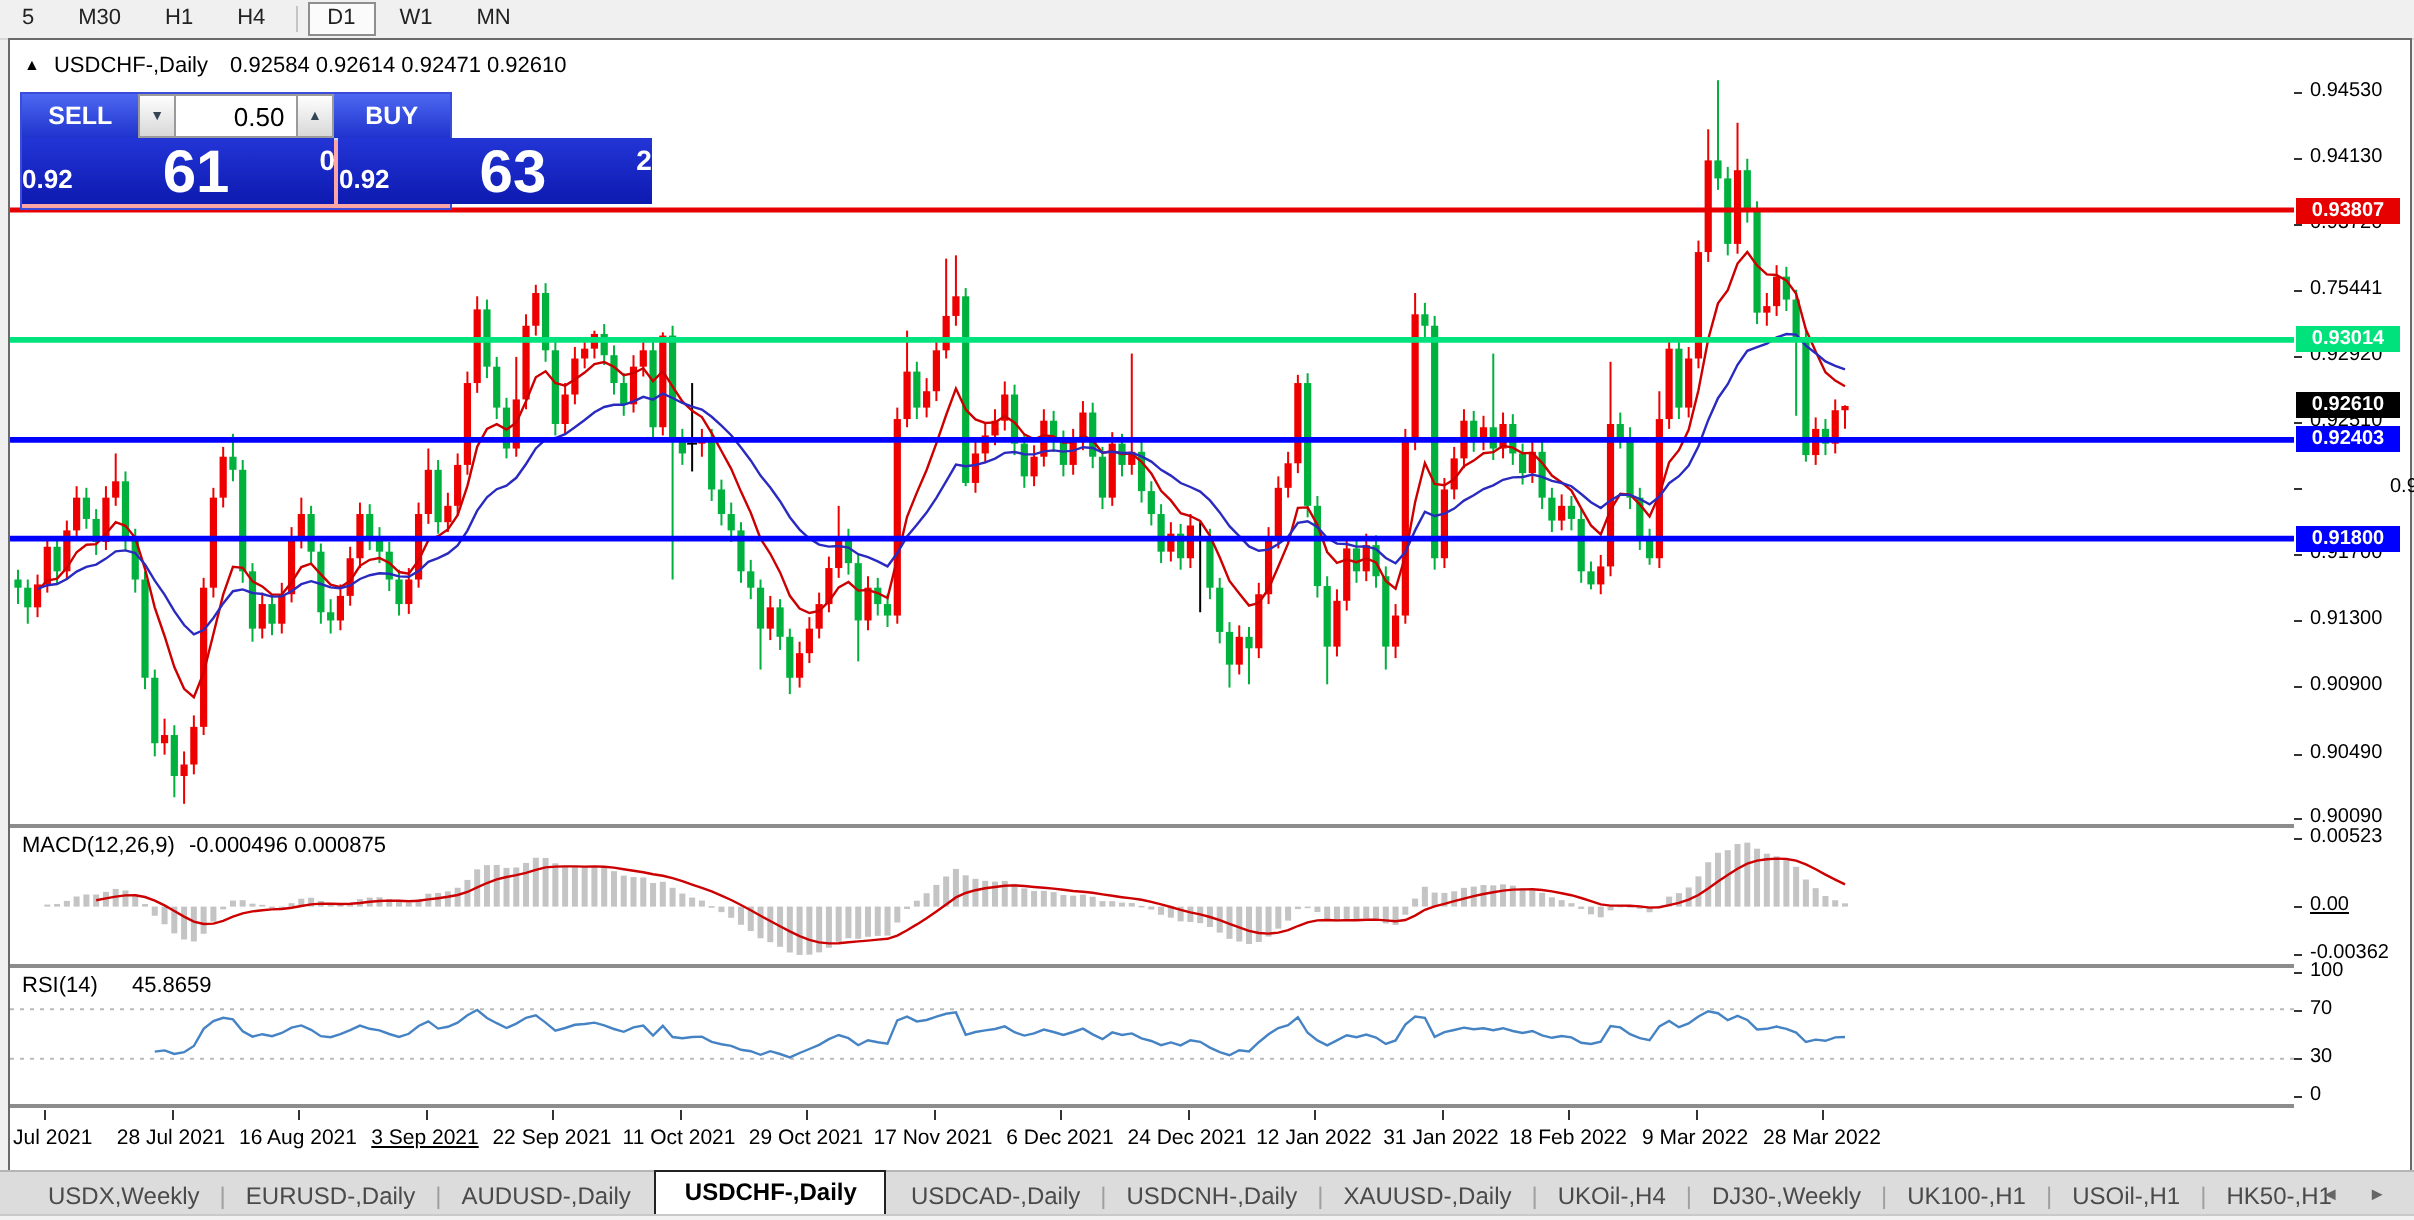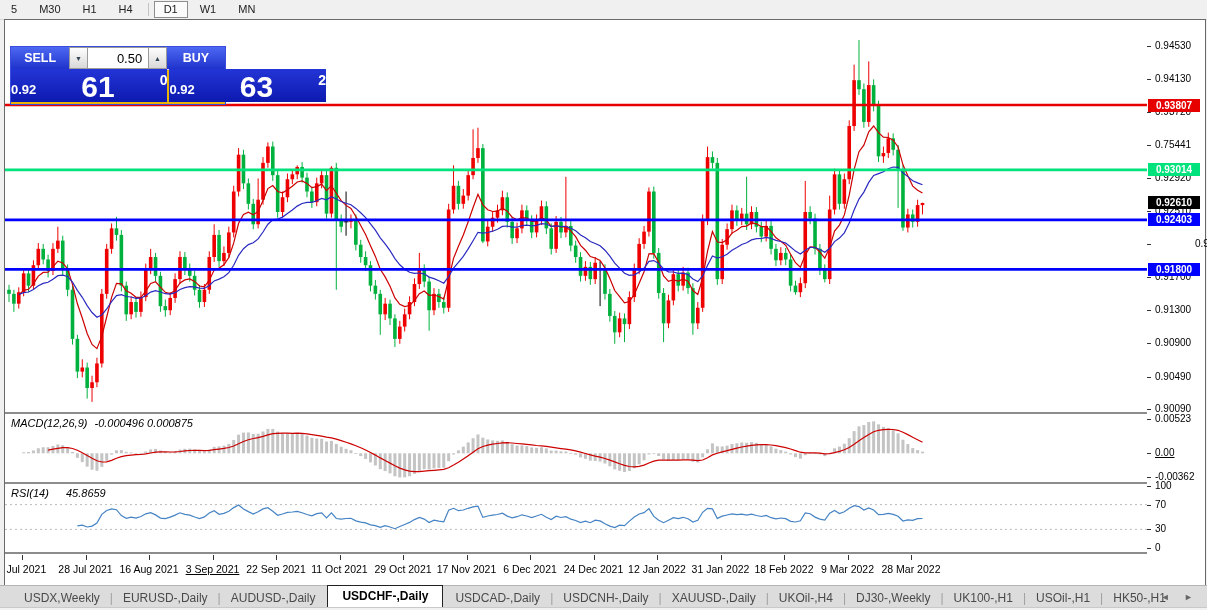--- a/index.html
+++ b/index.html
@@ -23,28 +23,28 @@
   #price-axis{position:absolute;left:1142px;top:0;width:56px;height:564px;background:#fff;}
   #axis-line{position:absolute;left:1142px;top:0;width:1px;height:564px;background:#333;}
   .ylab{position:absolute;left:8px;font-size:10px;color:#000;white-space:nowrap;}
   .ytick{position:absolute;left:0px;width:4px;height:1px;background:#333;}
   .badge{position:absolute;left:1px;width:52px;height:13px;color:#fff;font-size:10px;
     font-weight:bold;text-align:center;line-height:13px;}
   
   #chart-title{position:absolute;left:7px;top:7px;font-size:11px;color:#000;}
   #chart-title .tri{font-size:8px;vertical-align:1px;margin-right:4px;}
   
-  .ind-label{position:absolute;left:6px;font-size:11px;color:#000;font-style:italic;}
+  .ind-label{position:absolute;left:6px;font-size:11px;color:#000;}
   
   #date-strip{position:absolute;left:0;top:535px;width:1142px;height:29px;background:#fff;overflow:hidden;}
   .dtick{position:absolute;top:0;width:1px;height:5px;background:#333;}
   .dlab{position:absolute;top:8px;font-size:10.5px;color:#000;white-space:nowrap;transform:translateX(-50%);}
   
   #trade-panel{position:absolute;left:5px;top:26px;width:214px;height:57px;
-    background:#eab308;border:1px solid #3a4cdc;}
+    background:#fca5a5;border:1px solid #3a4cdc;}
   #tp-top{display:flex;height:22px;}
   .tp-btn{width:60px;height:22px;color:#fff;font-size:12.5px;font-weight:bold;
     display:flex;align-items:center;justify-content:center;
     background:linear-gradient(#4d68f2,#1f33cc);border-bottom:1px solid #cfd6ff;}
   .spin{width:17px;height:20px;border:1px solid #9a9a9a;background:linear-gradient(#fefefe,#d8d8d8);
     display:flex;align-items:center;justify-content:center;font-size:7px;color:#345;}
   #volume-box{width:56px;height:20px;border-top:1px solid #9a9a9a;border-bottom:1px solid #9a9a9a;
     background:#fff;font-size:13px;color:#000;display:flex;align-items:center;justify-content:flex-end;
     padding-right:6px;}
   #tp-prices{display:flex;height:33px;}
@@ -651,20 +651,25 @@
       <rect x="901.3399999999999" y="424.07940770422914" width="3" height="9.22059229577087" fill="#c4c4c4"></rect>
       <rect x="906.2249999999999" y="428.033994322855" width="3" height="5.266005677145017" fill="#c4c4c4"></rect>
       <rect x="911.11" y="430.1259128875989" width="3" height="3.174087112401139" fill="#c4c4c4"></rect>
       <rect x="915.995" y="431.6651366247381" width="3" height="1.6348633752618866" fill="#c4c4c4"></rect>
       <polyline points="43.08,430.1 47.964999999999996,429.2 52.849999999999994,428.3 57.735,427.7 62.62,427.6 67.505,428.5 72.39,430.3 77.27499999999999,432.7 82.16,435.5 87.045,438.3 91.92999999999999,440.8 96.815,442.0 101.69999999999999,441.8 106.585,440.4 111.47,438.3 116.35499999999999,436.7 121.24,435.7 126.125,435.1 131.01,434.7 135.89499999999998,434.5 140.78,433.9 145.665,433.0 150.54999999999998,432.2 155.435,431.8 160.32,431.9 165.20499999999998,432.0 170.09,431.9 174.975,431.5 179.85999999999999,430.9 184.745,430.5 189.63,430.3 194.515,430.4 199.39999999999998,430.6 204.285,430.4 209.17,429.7 214.05499999999998,429.1 218.94,428.4 223.825,427.5 228.70999999999998,426.0 233.595,423.7 238.48,421.5 243.36499999999998,419.7 248.25,418.5 253.135,417.6 258.02,416.4 262.905,414.9 267.78999999999996,413.7 272.675,413.3 277.56,413.2 282.445,413.2 287.33,413.3 292.215,413.2 297.09999999999997,413.4 301.985,413.8 306.87,414.6 311.755,415.4 316.64,416.1 321.525,417.1 326.40999999999997,417.9 331.29499999999996,419.1 336.18,420.6 341.065,422.3 345.95,423.9 350.835,425.7 355.71999999999997,427.8 360.60499999999996,430.0 365.49,432.5 370.375,435.1 375.26,437.9 380.145,440.5 385.03,443.1 389.91499999999996,445.7 394.79999999999995,448.1 399.685,449.9 404.57,451.2 409.455,451.7 414.34,451.6 419.22499999999997,451.1 424.10999999999996,450.7 428.995,450.3 433.88,449.8 438.765,449.4 443.65,447.8 448.53499999999997,445.1 453.41999999999996,442.2 458.305,439.1 463.19,435.7 468.075,432.2 472.96,428.7 477.84499999999997,426.5 482.72999999999996,425.1 487.61499999999995,424.1 492.5,423.5 497.385,422.9 502.27,422.7 507.155,423.0 512.04,423.5 516.925,423.9 521.81,424.3 526.6949999999999,424.9 531.5799999999999,425.5 536.465,425.9 541.35,426.4 546.235,427.2 551.12,427.9 556.005,428.6 560.89,429.2 565.775,429.9 570.66,430.9 575.545,432.2 580.43,433.5 585.3149999999999,434.9 590.1999999999999,436.2 595.0849999999999,437.2 599.97,438.5 604.855,440.1 609.74,441.9 614.625,443.7 619.51,445.4 624.395,446.5 629.28,446.8 634.165,446.3 639.05,445.1 643.935,443.0 648.8199999999999,441.2 653.7049999999999,440.2 658.5899999999999,440.0 663.475,440.2 668.36,440.1 673.245,440.1 678.13,439.9 683.015,439.8 687.9,440.2 692.785,440.6 697.67,440.0 702.555,437.8 707.4399999999999,434.9 712.3249999999999,433.2 717.2099999999999,431.9 722.0949999999999,430.6 726.98,429.3 731.865,428.1 736.75,427.0 741.635,426.1 746.52,425.3 751.405,424.8 756.29,424.7 761.175,424.6 766.06,425.0 770.9449999999999,425.7 775.8299999999999,426.6 780.7149999999999,427.6 785.5999999999999,429.0 790.485,430.6 795.37,432.2 800.255,432.8 805.14,432.8 810.025,432.9 814.91,433.2 819.795,433.8 824.68,433.6 829.5649999999999,432.6 834.4499999999999,431.4 839.3349999999999,429.8 844.2199999999999,427.5 849.105,424.2 853.99,420.7 858.875,417.5 863.76,414.4 868.645,411.8 873.53,410.3 878.415,409.6 883.3,409.3 888.185,409.5 893.0699999999999,410.3 897.9549999999999,412.2 902.8399999999999,414.6 907.7249999999999,417.3 912.61,419.8 917.495,422.2" fill="none" stroke="#cc0000" stroke-width="1.2"></polyline>
       <line x1="0" y1="484.6" x2="1142" y2="484.6" stroke="#bbbbbb" stroke-width="1" stroke-dasharray="2 3"></line>
       <line x1="0" y1="509.4" x2="1142" y2="509.4" stroke="#bbbbbb" stroke-width="1" stroke-dasharray="2 3"></line>
       <polyline points="72.39,505.8 77.27499999999999,505.2 82.16,507.0 87.045,506.1 91.92999999999999,503.0 96.815,494.4 101.69999999999999,490.5 106.585,488.9 111.47,489.7 116.35499999999999,495.6 121.24,498.3 126.125,497.1 131.01,498.1 135.89499999999998,496.5 140.78,493.8 145.665,492.7 150.54999999999998,494.9 155.435,498.1 160.32,498.6 165.20499999999998,497.1 170.09,495.1 174.975,492.8 179.85999999999999,494.4 184.745,495.2 189.63,497.0 194.515,498.5 199.39999999999998,496.9 204.285,493.0 209.17,490.7 214.05499999999998,494.3 218.94,493.4 223.825,491.3 228.70999999999998,487.6 233.595,485.0 238.48,489.0 243.36499999999998,491.6 248.25,494.0 253.135,491.8 258.02,488.9 262.905,487.7 267.78999999999996,491.3 272.675,495.3 277.56,494.0 282.445,492.4 287.33,492.0 292.215,491.3 297.09999999999997,492.7 301.985,494.5 306.87,495.9 311.755,493.7 316.64,492.8 321.525,497.8 326.40999999999997,492.9 331.29499999999996,498.5 336.18,499.1 341.065,498.5 345.95,498.3 350.835,500.9 355.71999999999997,502.1 360.60499999999996,502.9 365.49,504.9 370.375,505.6 375.26,507.4 380.145,505.6 385.03,507.0 389.91499999999996,508.7 394.79999999999995,506.5 399.685,504.5 404.57,502.4 409.455,499.6 414.34,497.5 419.22499999999997,499.1 424.10999999999996,502.6 428.995,500.1 433.88,501.1 438.765,501.8 443.65,490.2 448.53499999999997,488.3 453.41999999999996,490.7 458.305,490.0 463.19,488.3 468.075,486.9 472.96,486.2 477.84499999999997,497.4 482.72999999999996,496.0 487.61499999999995,495.2 492.5,494.5 497.385,493.2 502.27,496.1 507.155,497.8 512.04,496.7 516.925,494.8 521.81,496.0 526.6949999999999,497.5 531.5799999999999,496.0 536.465,494.3 541.35,497.2 546.235,499.6 551.12,496.2 556.005,497.5 560.89,496.7 565.775,499.2 570.66,500.5 575.545,502.6 580.43,501.2 585.3149999999999,502.7 590.1999999999999,500.1 595.0849999999999,500.9 599.97,503.8 604.855,506.1 609.74,507.6 614.625,505.1 619.51,505.7 624.395,501.1 629.28,497.1 634.165,494.0 639.05,492.6 643.935,488.6 648.8199999999999,496.4 653.7049999999999,500.2 658.5899999999999,502.7 663.475,500.2 668.36,497.6 673.245,498.6 678.13,497.3 683.015,498.8 687.9,502.0 692.785,500.2 697.67,492.3 702.555,488.3 707.4399999999999,488.9 712.3249999999999,498.4 717.2099999999999,496.1 722.0949999999999,495.0 726.98,493.8 731.865,494.6 736.75,494.1 741.635,495.1 746.52,494.1 751.405,495.5 756.29,496.5 761.175,495.5 766.06,497.7 770.9449999999999,498.9 775.8299999999999,498.0 780.7149999999999,498.7 785.5999999999999,501.4 790.485,502.0 795.37,500.8 800.255,493.0 805.14,493.7 810.025,497.1 814.91,499.1 819.795,500.1 824.68,493.2 829.5649999999999,490.5 834.4499999999999,493.6 839.3349999999999,491.7 844.2199999999999,488.2 849.105,485.6 853.99,486.6 858.875,490.1 863.76,487.9 868.645,490.0 873.53,494.7 878.415,494.4 883.3,493.3 888.185,494.4 893.0699999999999,496.3 897.9549999999999,501.0 902.8399999999999,499.8 907.7249999999999,500.4 912.61,498.7 917.495,498.5" fill="none" stroke="#4583c4" stroke-width="1.2"></polyline>
     </svg>
 
+  <div id="chart-title">
+    <span class="tri">▲</span>
+    <span>USDCHF-,Daily</span>
+    <span style="margin-left:8px">0.92584 0.92614 0.92471 0.92610</span>
+  </div>
 
   <div id="trade-panel">
     <div id="tp-top">
       <div class="tp-btn">SELL</div>
       <div class="spin">
         <span>▼</span>
       </div>
       <div id="volume-box">0.50</div>
       <div class="spin">
         <span>▲</span>

